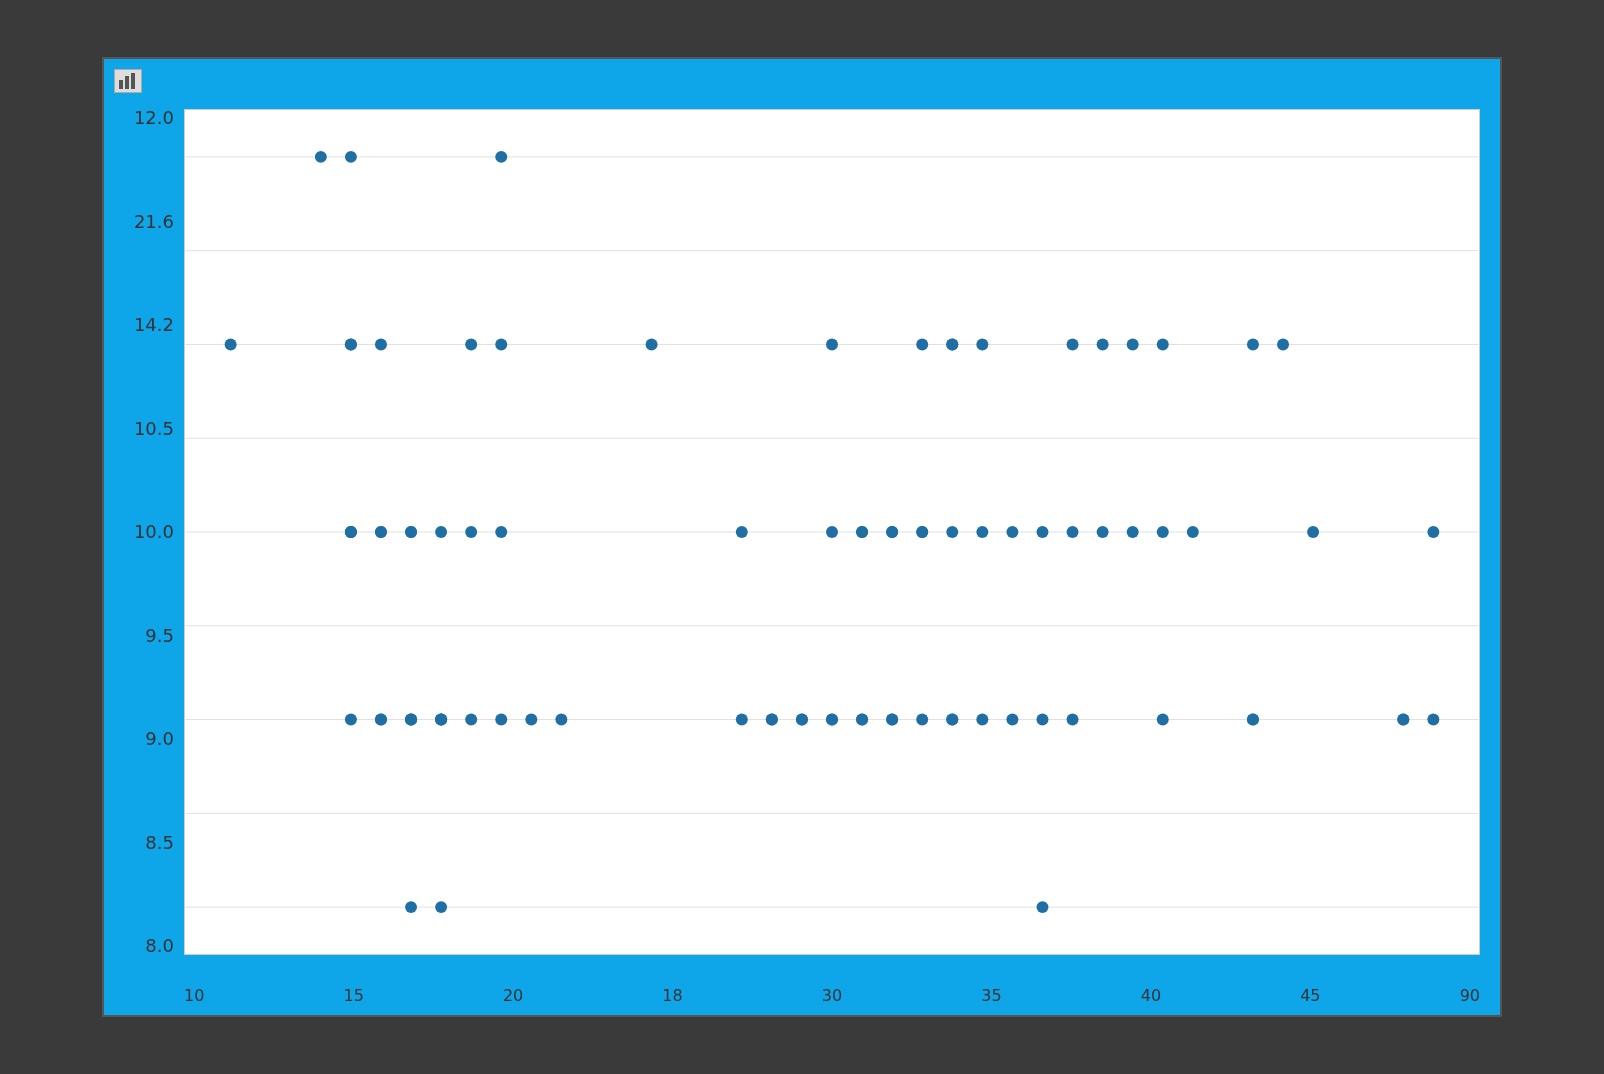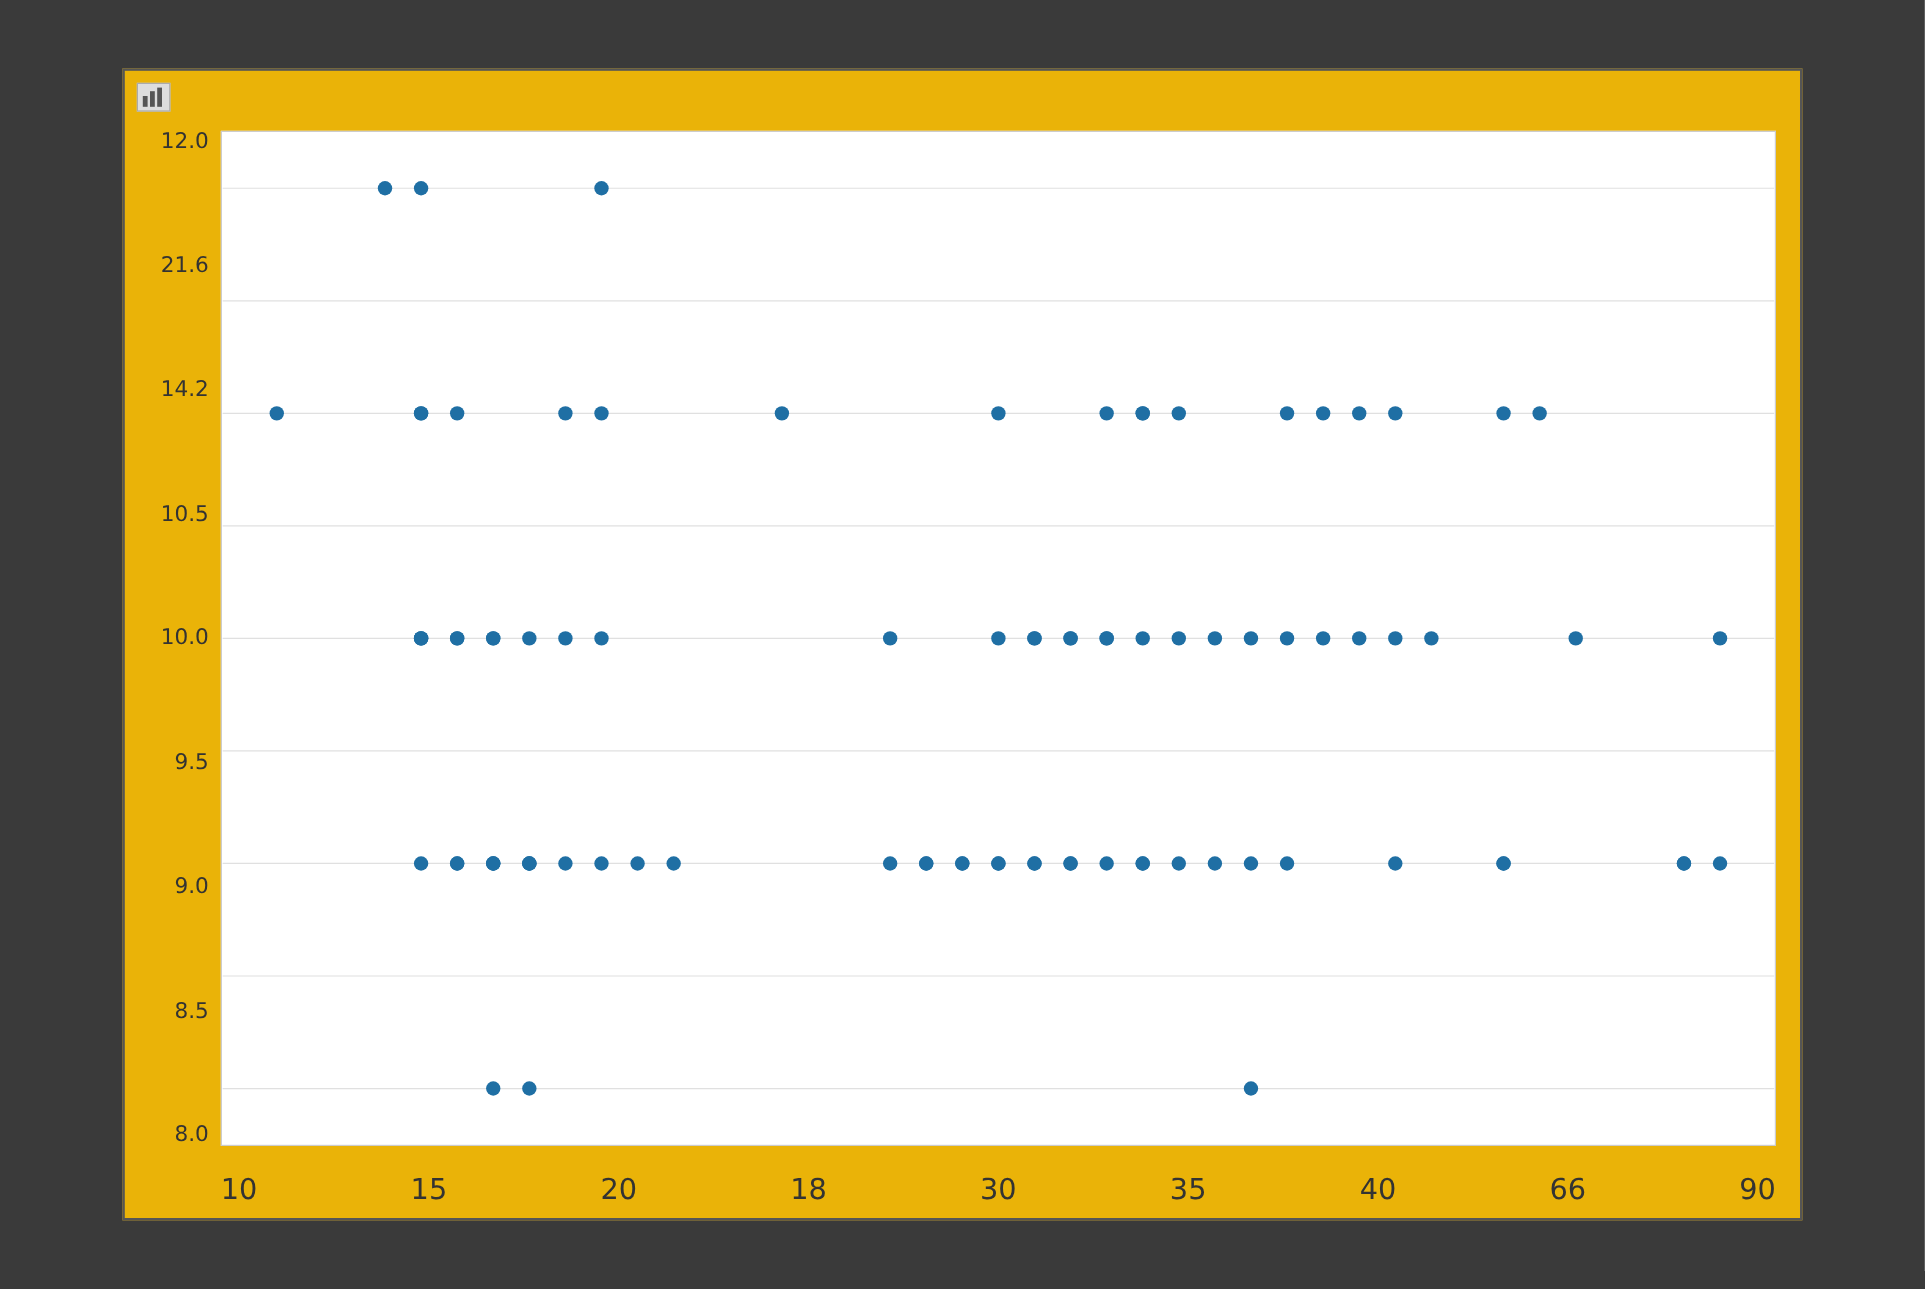--- a/index.html
+++ b/index.html
@@ -6,21 +6,21 @@
     body {
       background: #3a3a3a;
       display: flex;
       align-items: center;
       justify-content: center;
       width: 1604px;
       height: 1074px;
       font-family: 'DejaVu Sans', Arial, sans-serif;
     }
     .chart-container {
-      background: #eab308;
+      background: #0ea5e9;
       border: 2px solid #555;
       width: 1400px;
       height: 960px;
       position: relative;
       padding: 20px 20px 60px 80px;
     }
     .toolbar {
       position: absolute;
       top: 10px;
       left: 10px;
@@ -67,21 +67,21 @@
     .x-axis-labels {
       position: absolute;
       bottom: 10px;
       left: 80px;
       right: 20px;
       display: flex;
       justify-content: space-between;
       padding: 0 0;
     }
     .x-label {
-      font-size: 24px;
+      font-size: 16px;
       color: #333;
       text-align: center;
     }
     svg.scatter {
       width: 100%;
       height: 100%;
       overflow: visible;
     }
     
     .grid-line {
@@ -221,16 +221,16 @@
   </div>
 
   <div class="x-axis-labels" id="x-axis-labels">
       <div class="x-label">10</div>
       <div class="x-label">15</div>
       <div class="x-label">20</div>
       <div class="x-label">18</div>
       <div class="x-label">30</div>
       <div class="x-label">35</div>
       <div class="x-label">40</div>
-      <div class="x-label">66</div>
+      <div class="x-label">45</div>
       <div class="x-label">90</div>
     </div>
 </div>
 
 </body></html>

